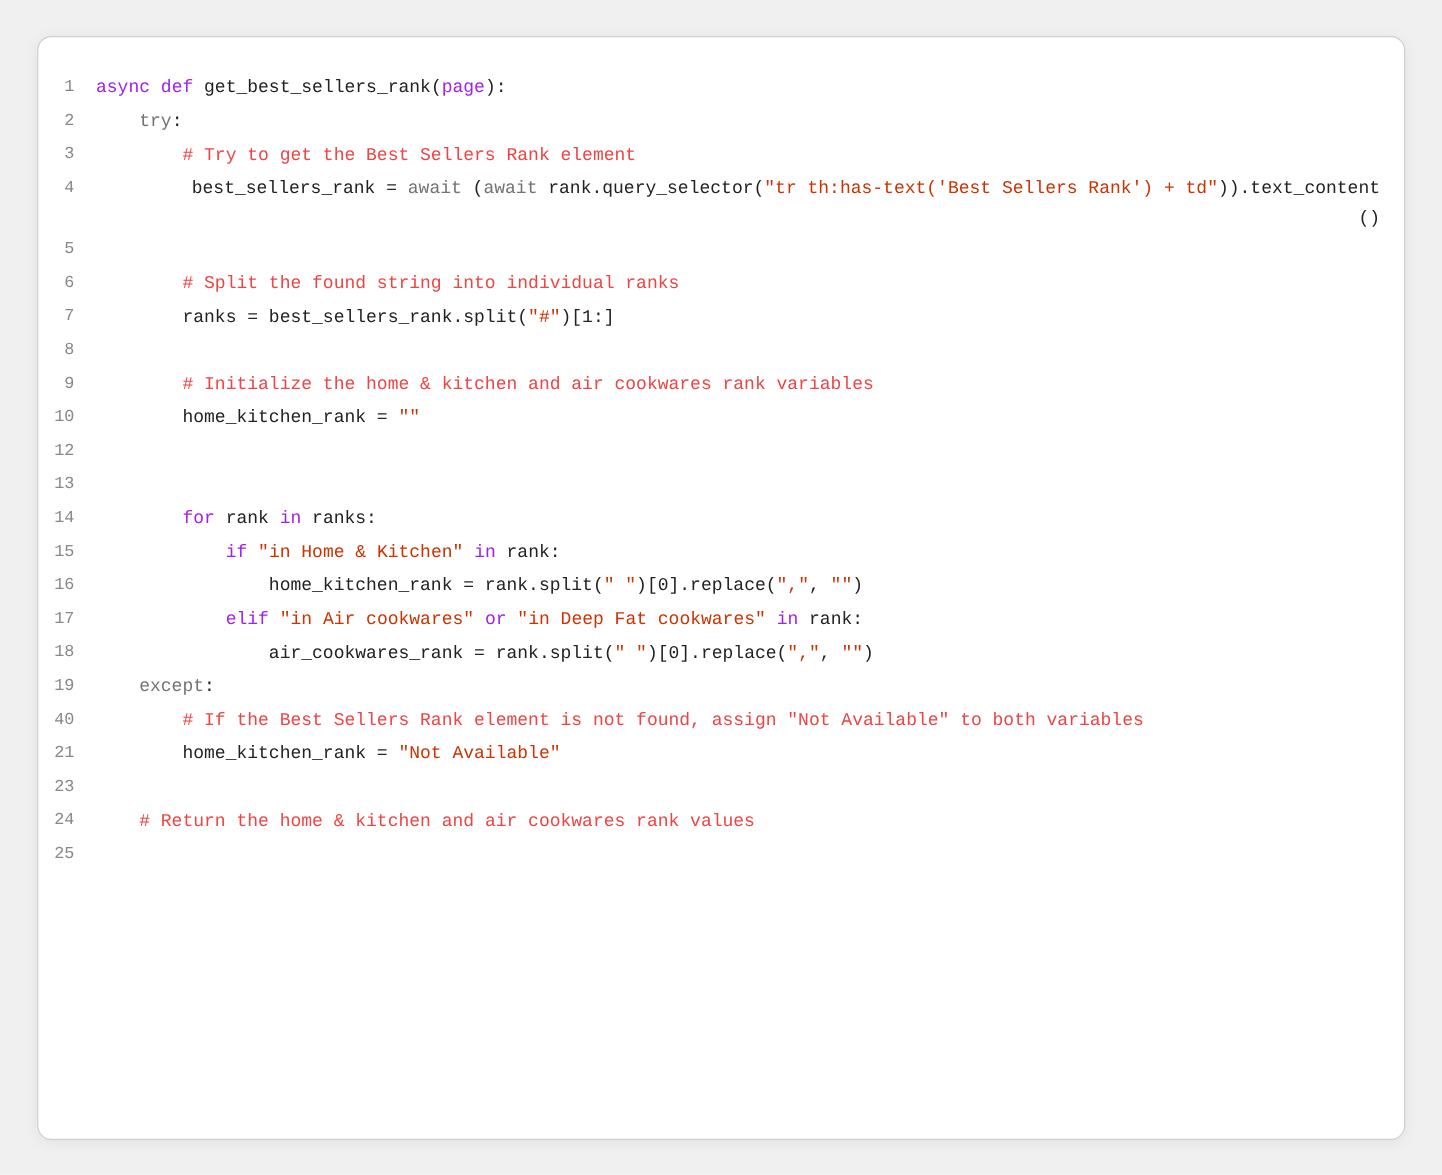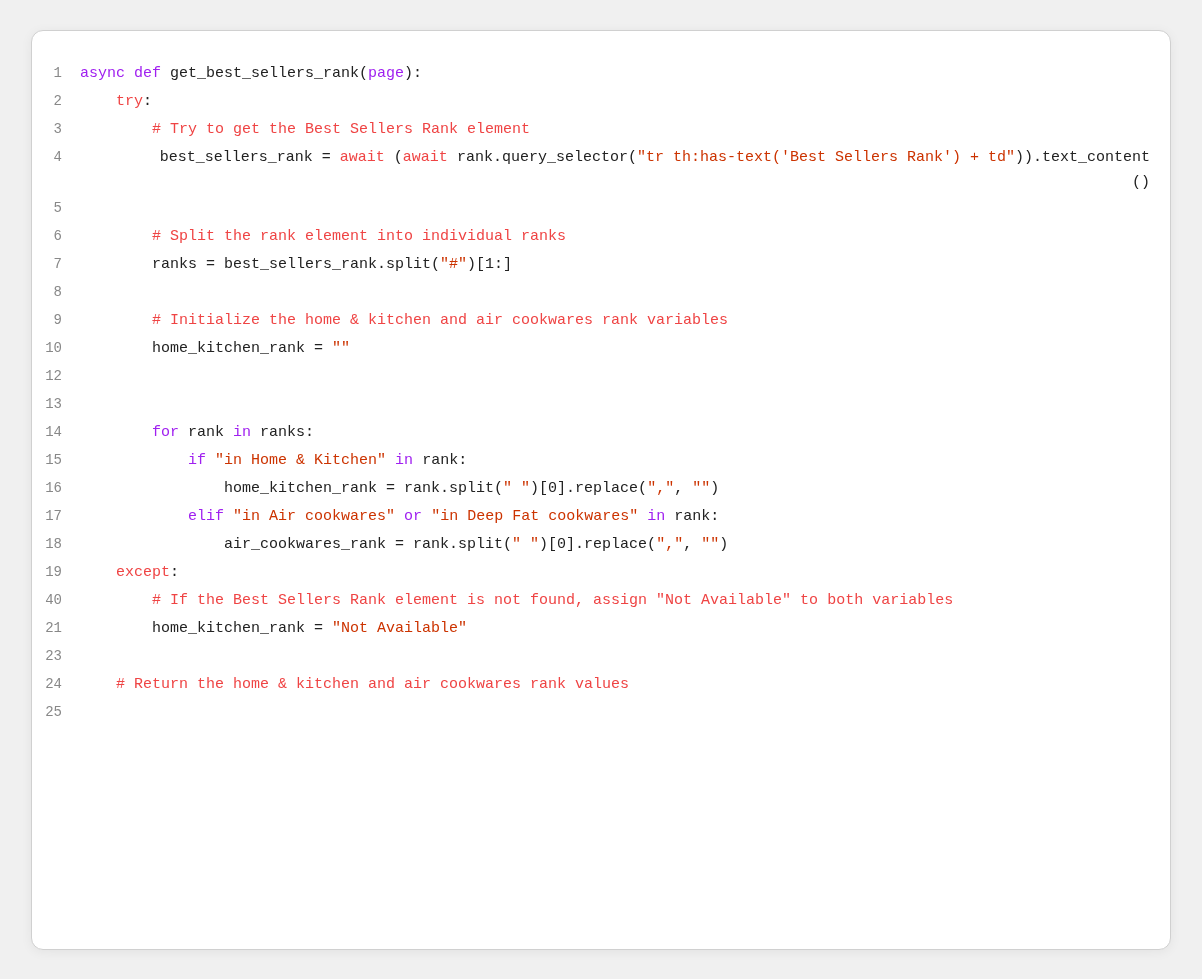--- a/index.html
+++ b/index.html
@@ -50,21 +50,21 @@
     }
 
     .line-content {
       white-space: pre-wrap;
       word-break: break-all;
       text-align: right;
     }
 
     
     .kw-purple { color: #a020f0; }   
-    .kw-blue   { color: #ef4444; }   
+    .kw-blue   { color: #737373; }   
     .comment   { color: #ef4444; }   
     .string    { color: #cc3300; }   
     .plain     { color: #222222; }
   </style>
 </head>
 <body>
 
 <div class="code-container">
   <div class="code-block" id="code-render">
       <div class="line">
@@ -82,21 +82,21 @@
       <div class="line">
         <span class="line-num">4</span>
         <span class="line-content"><span class="plain">        best_sellers_rank = </span><span class="kw-blue">await</span><span class="plain"> (</span><span class="kw-blue">await</span><span class="plain"> rank.query_selector(</span><span class="string">"tr th:has-text('Best Sellers Rank') + td"</span><span class="plain">)).text_content()</span></span>
       </div>
       <div class="line">
         <span class="line-num">5</span>
         <span class="line-content">&nbsp;</span>
       </div>
       <div class="line">
         <span class="line-num">6</span>
-        <span class="line-content"><span class="plain">        </span><span class="comment"># Split the rank element into individual ranks</span></span>
+        <span class="line-content"><span class="plain">        </span><span class="comment"># Split the found string into individual ranks</span></span>
       </div>
       <div class="line">
         <span class="line-num">7</span>
         <span class="line-content"><span class="plain">        ranks = best_sellers_rank.split(</span><span class="string">"#"</span><span class="plain">)[1:]</span></span>
       </div>
       <div class="line">
         <span class="line-num">8</span>
         <span class="line-content">&nbsp;</span>
       </div>
       <div class="line">

